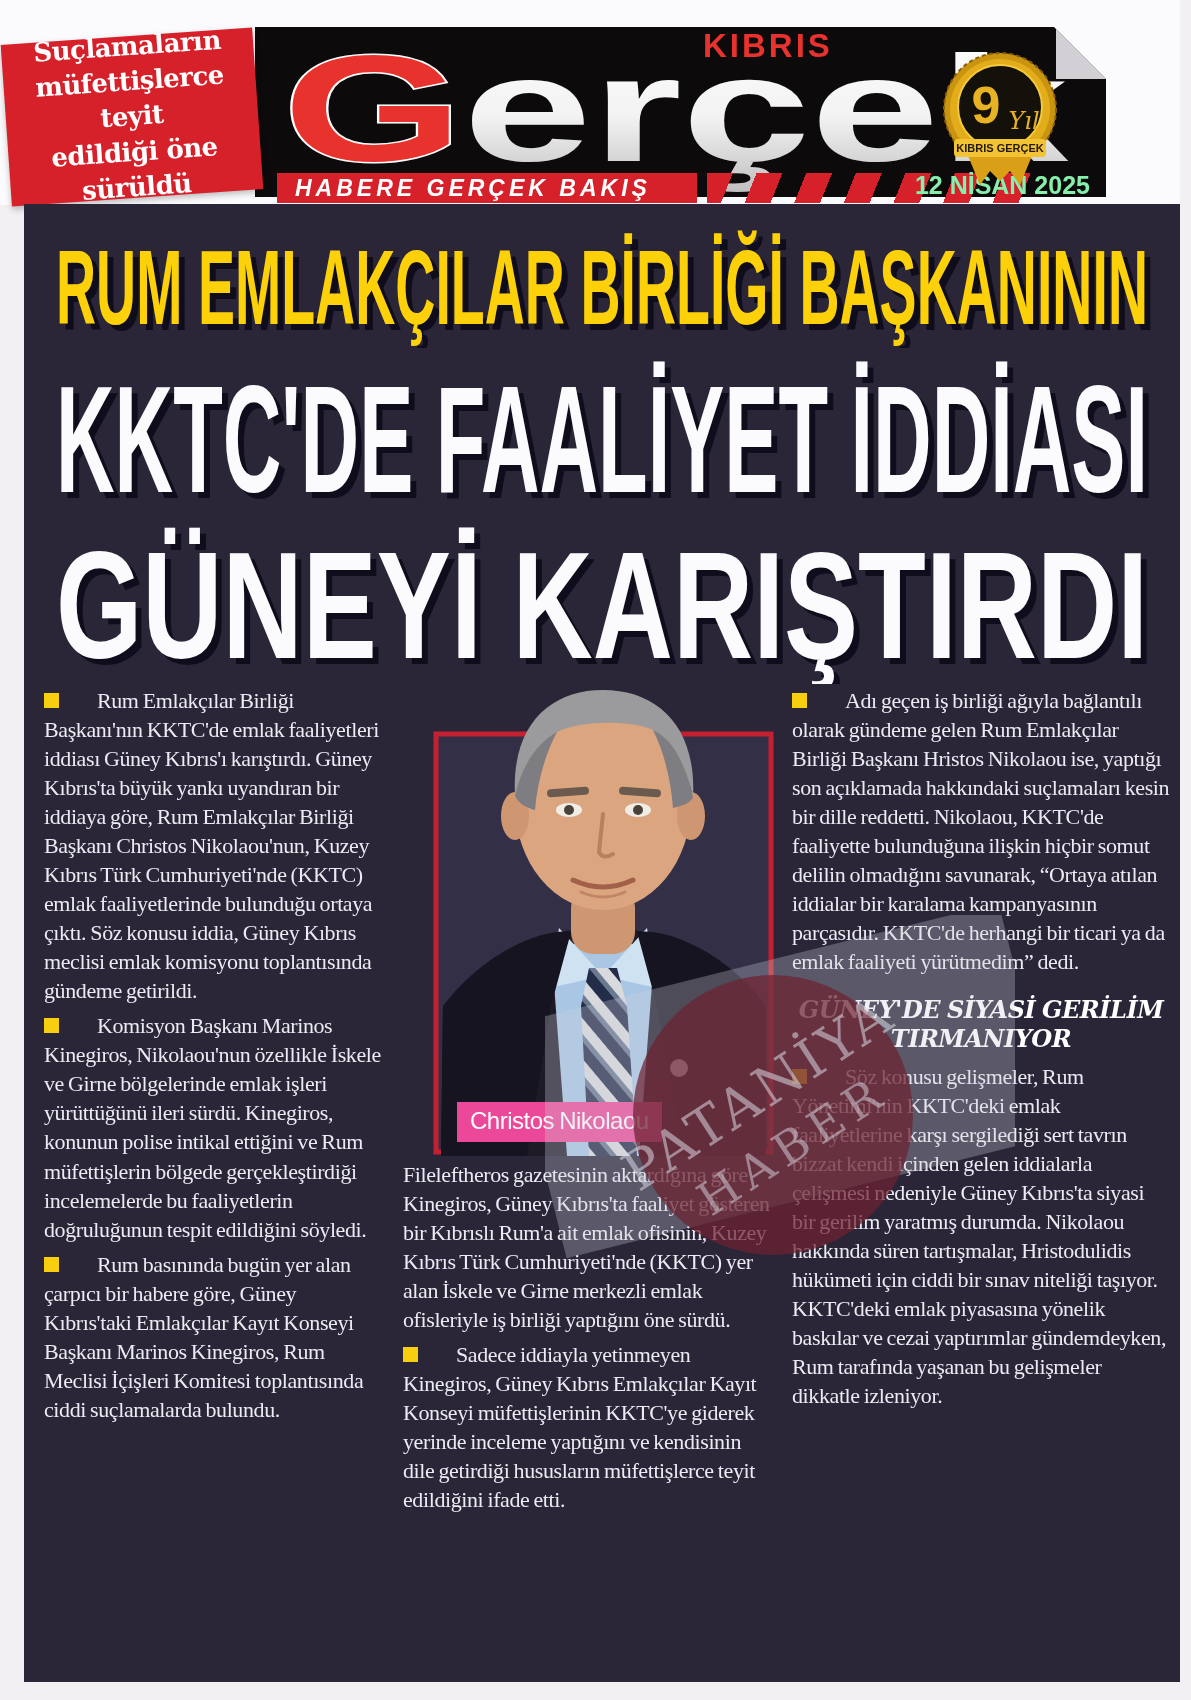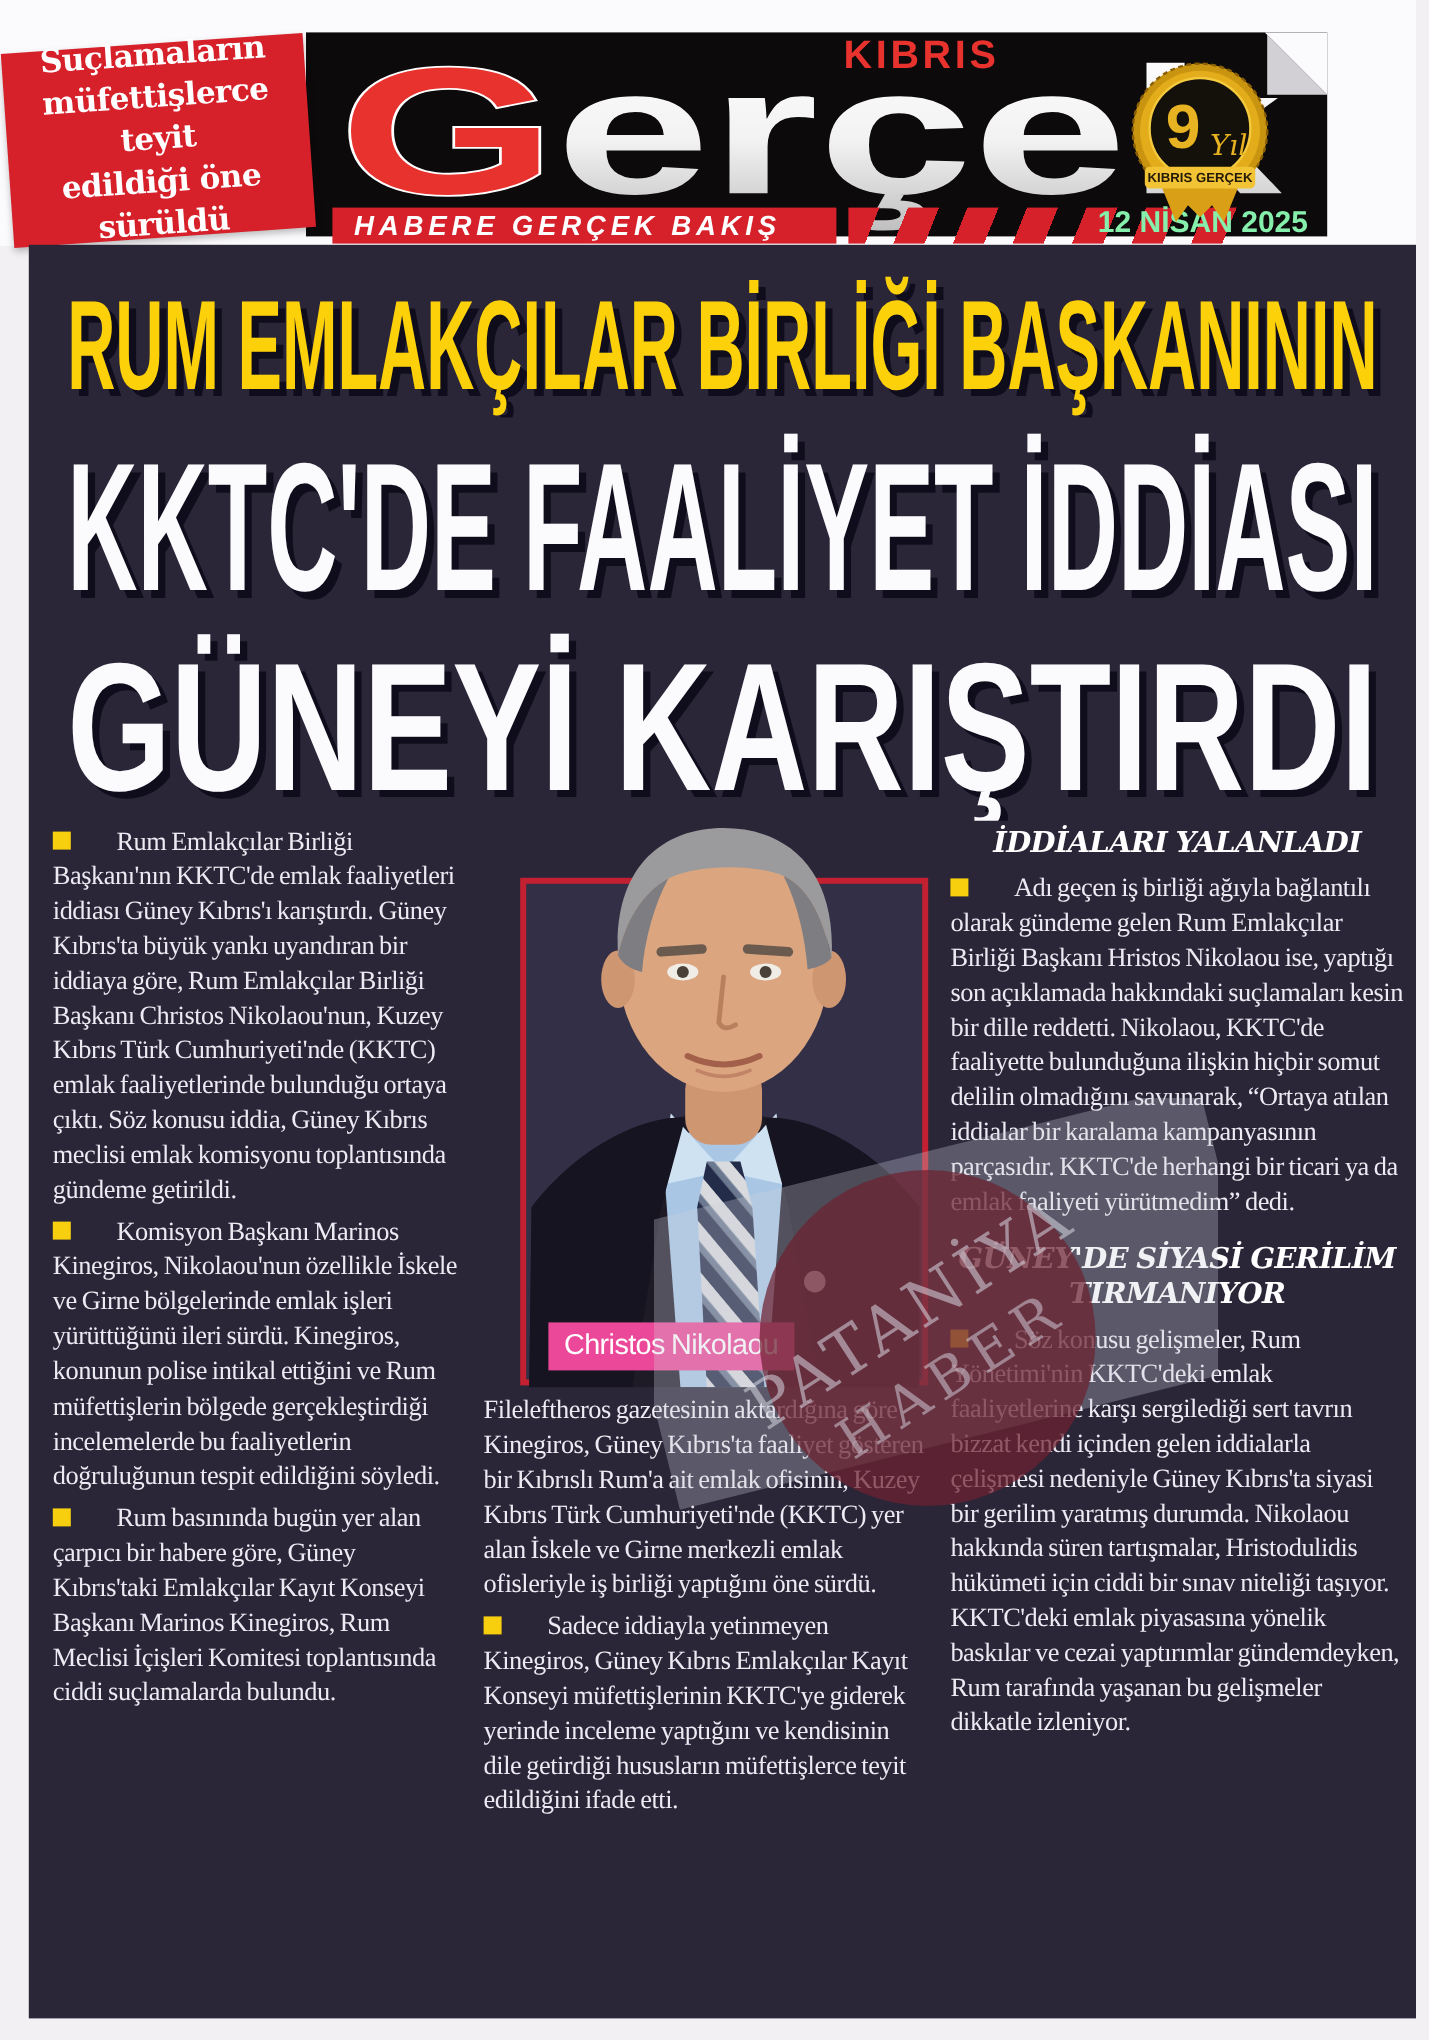--- a/index.html
+++ b/index.html
@@ -189,21 +189,20 @@
       </div>
       <p class="para">
         <span>Fileleftheros gazetesinin aktardığına göre Kinegiros, Güney Kıbrıs'ta faaliyet gösteren bir Kıbrıslı Rum'a ait emlak ofisinin, Kuzey Kıbrıs Türk Cumhuriyeti'nde (KKTC) yer alan İskele ve Girne merkezli emlak ofisleriyle iş birliği yaptığını öne sürdü.</span>
       </p>
       <p class="para">
         <span class="bullet"></span><span>Sadece iddiayla yetinmeyen Kinegiros, Güney Kıbrıs Emlakçılar Kayıt Konseyi müfettişlerinin KKTC'ye giderek yerinde inceleme yaptığını ve kendisinin dile getirdiği hususların müfettişlerce teyit edildiğini ifade etti.</span>
       </p>
     </div>
 
     <div class="col col3">
-      <h3 class="sec first">İDDİALARI YALANLADI</h3>
       <p class="para">
         <span class="bullet"></span><span>Adı geçen iş birliği ağıyla bağlantılı olarak gündeme gelen Rum Emlakçılar Birliği Başkanı Hristos Nikolaou ise, yaptığı son açıklamada hakkındaki suçlamaları kesin bir dille reddetti. Nikolaou, KKTC'de faaliyette bulunduğuna ilişkin hiçbir somut delilin olmadığını savunarak, “Ortaya atılan iddialar bir karalama kampanyasının parçasıdır. KKTC'de herhangi bir ticari ya da emlak faaliyeti yürütmedim” dedi.</span>
       </p>
       <h3 class="sec">GÜNEY'DE SİYASİ GERİLİM TIRMANIYOR</h3>
       <p class="para">
         <span class="bullet"></span><span>Söz konusu gelişmeler, Rum Yönetimi'nin KKTC'deki emlak faaliyetlerine karşı sergilediği sert tavrın bizzat kendi içinden gelen iddialarla çelişmesi nedeniyle Güney Kıbrıs'ta siyasi bir gerilim yaratmış durumda. Nikolaou hakkında süren tartışmalar, Hristodulidis hükümeti için ciddi bir sınav niteliği taşıyor. KKTC'deki emlak piyasasına yönelik baskılar ve cezai yaptırımlar gündemdeyken, Rum tarafında yaşanan bu gelişmeler dikkatle izleniyor.</span>
       </p>
     </div>
 
   </div>

